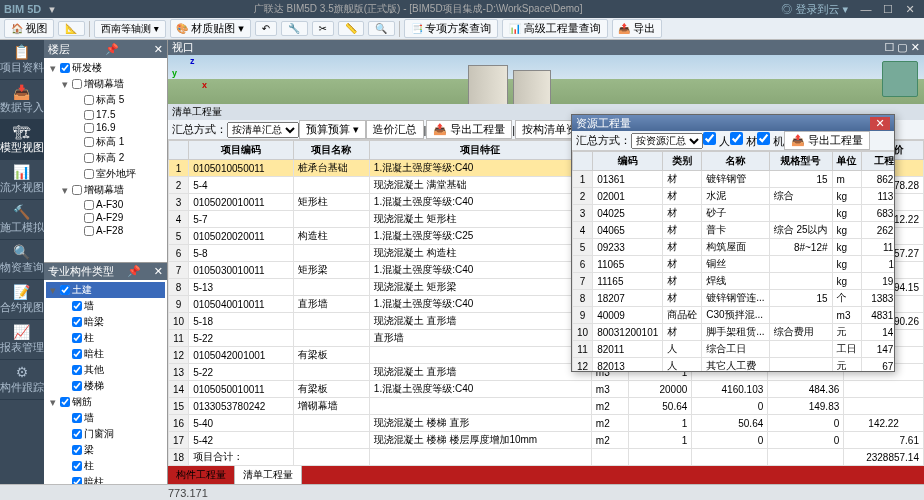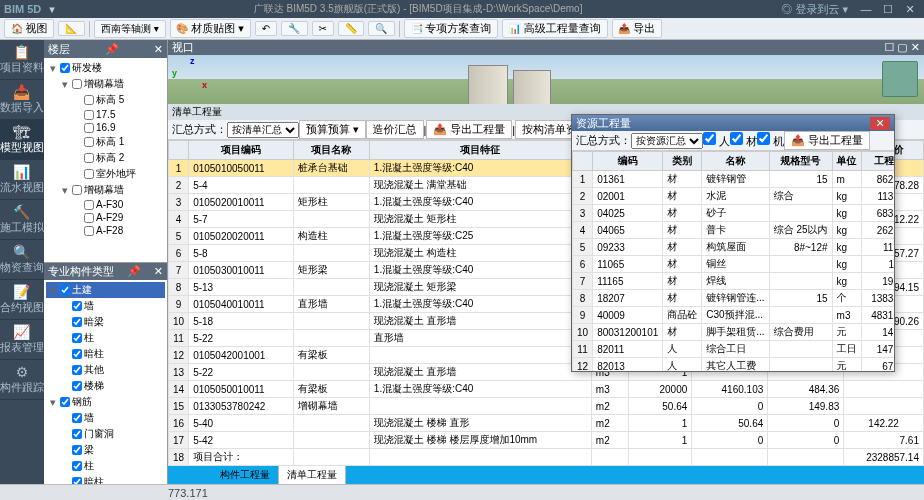--- a/index.html
+++ b/index.html
@@ -40,21 +40,21 @@
 .bp-hdr { height: 16px; background: #d8e0e8; padding: 0 4px; font-size: 10px; display: flex; align-items: center; }
 .bp-toolbar { height: 20px; background: #f0f4f8; border-bottom: 1px solid #ccc; display: flex; align-items: center; padding: 0 4px; gap: 0; font-size: 10px; }
 .bp-toolbar select { font-size: 10px; height: 16px; }
 .bp-toolbar .btn { padding: 1px 6px; border: 1px solid #bbb; background: #fff; cursor: pointer; }
 .tbl { flex: 1; overflow: auto; }
 .tbl table { width: 100%; border-collapse: collapse; }
 .tbl th { background: #e8eef4; border: 1px solid #ccc; padding: 2px 4px; font-size: 10px; font-weight: bold; position: sticky; top: 0; }
 .tbl td { border: 1px solid #e0e0e0; padding: 1px 4px; font-size: 10px; white-space: nowrap; }
 .tbl tr.sel td { background: #ffe8a0; }
 .tbl .rn { background: #f0f0f0; text-align: center; width: 20px; }
-.tabs { height: 18px; background: #0ea5e9; display: flex; padding-left: 44px; }
+.tabs { height: 18px; background: #b91c1c; display: flex; }
 .tabs .tab { padding: 2px 8px; border-right: 1px solid #bbb; cursor: pointer; font-size: 10px; }
 .tabs .tab.active { background: #fff; }
 .floating { position: absolute; background: #fff; border: 1px solid #666; box-shadow: 2px 2px 8px rgba(0,0,0,0.3); display: flex; flex-direction: column; }
 .floating .fhdr { height: 16px; background: linear-gradient(#6a8ab8, #4a6a98); color: #fff; padding: 0 4px; display: flex; align-items: center; font-size: 10px; }
 .floating .fhdr .close { margin-left: auto; background: #c44; width: 20px; text-align: center; cursor: pointer; }
 .statusbar { height: 16px; background: #e0e4e8; border-top: 1px solid #bbb; display: flex; align-items: center; padding: 0 8px; font-size: 10px; color: #444; }
 .sub-panel { border-top: 1px solid #999; }
 </style>
 </head>
 <body>

